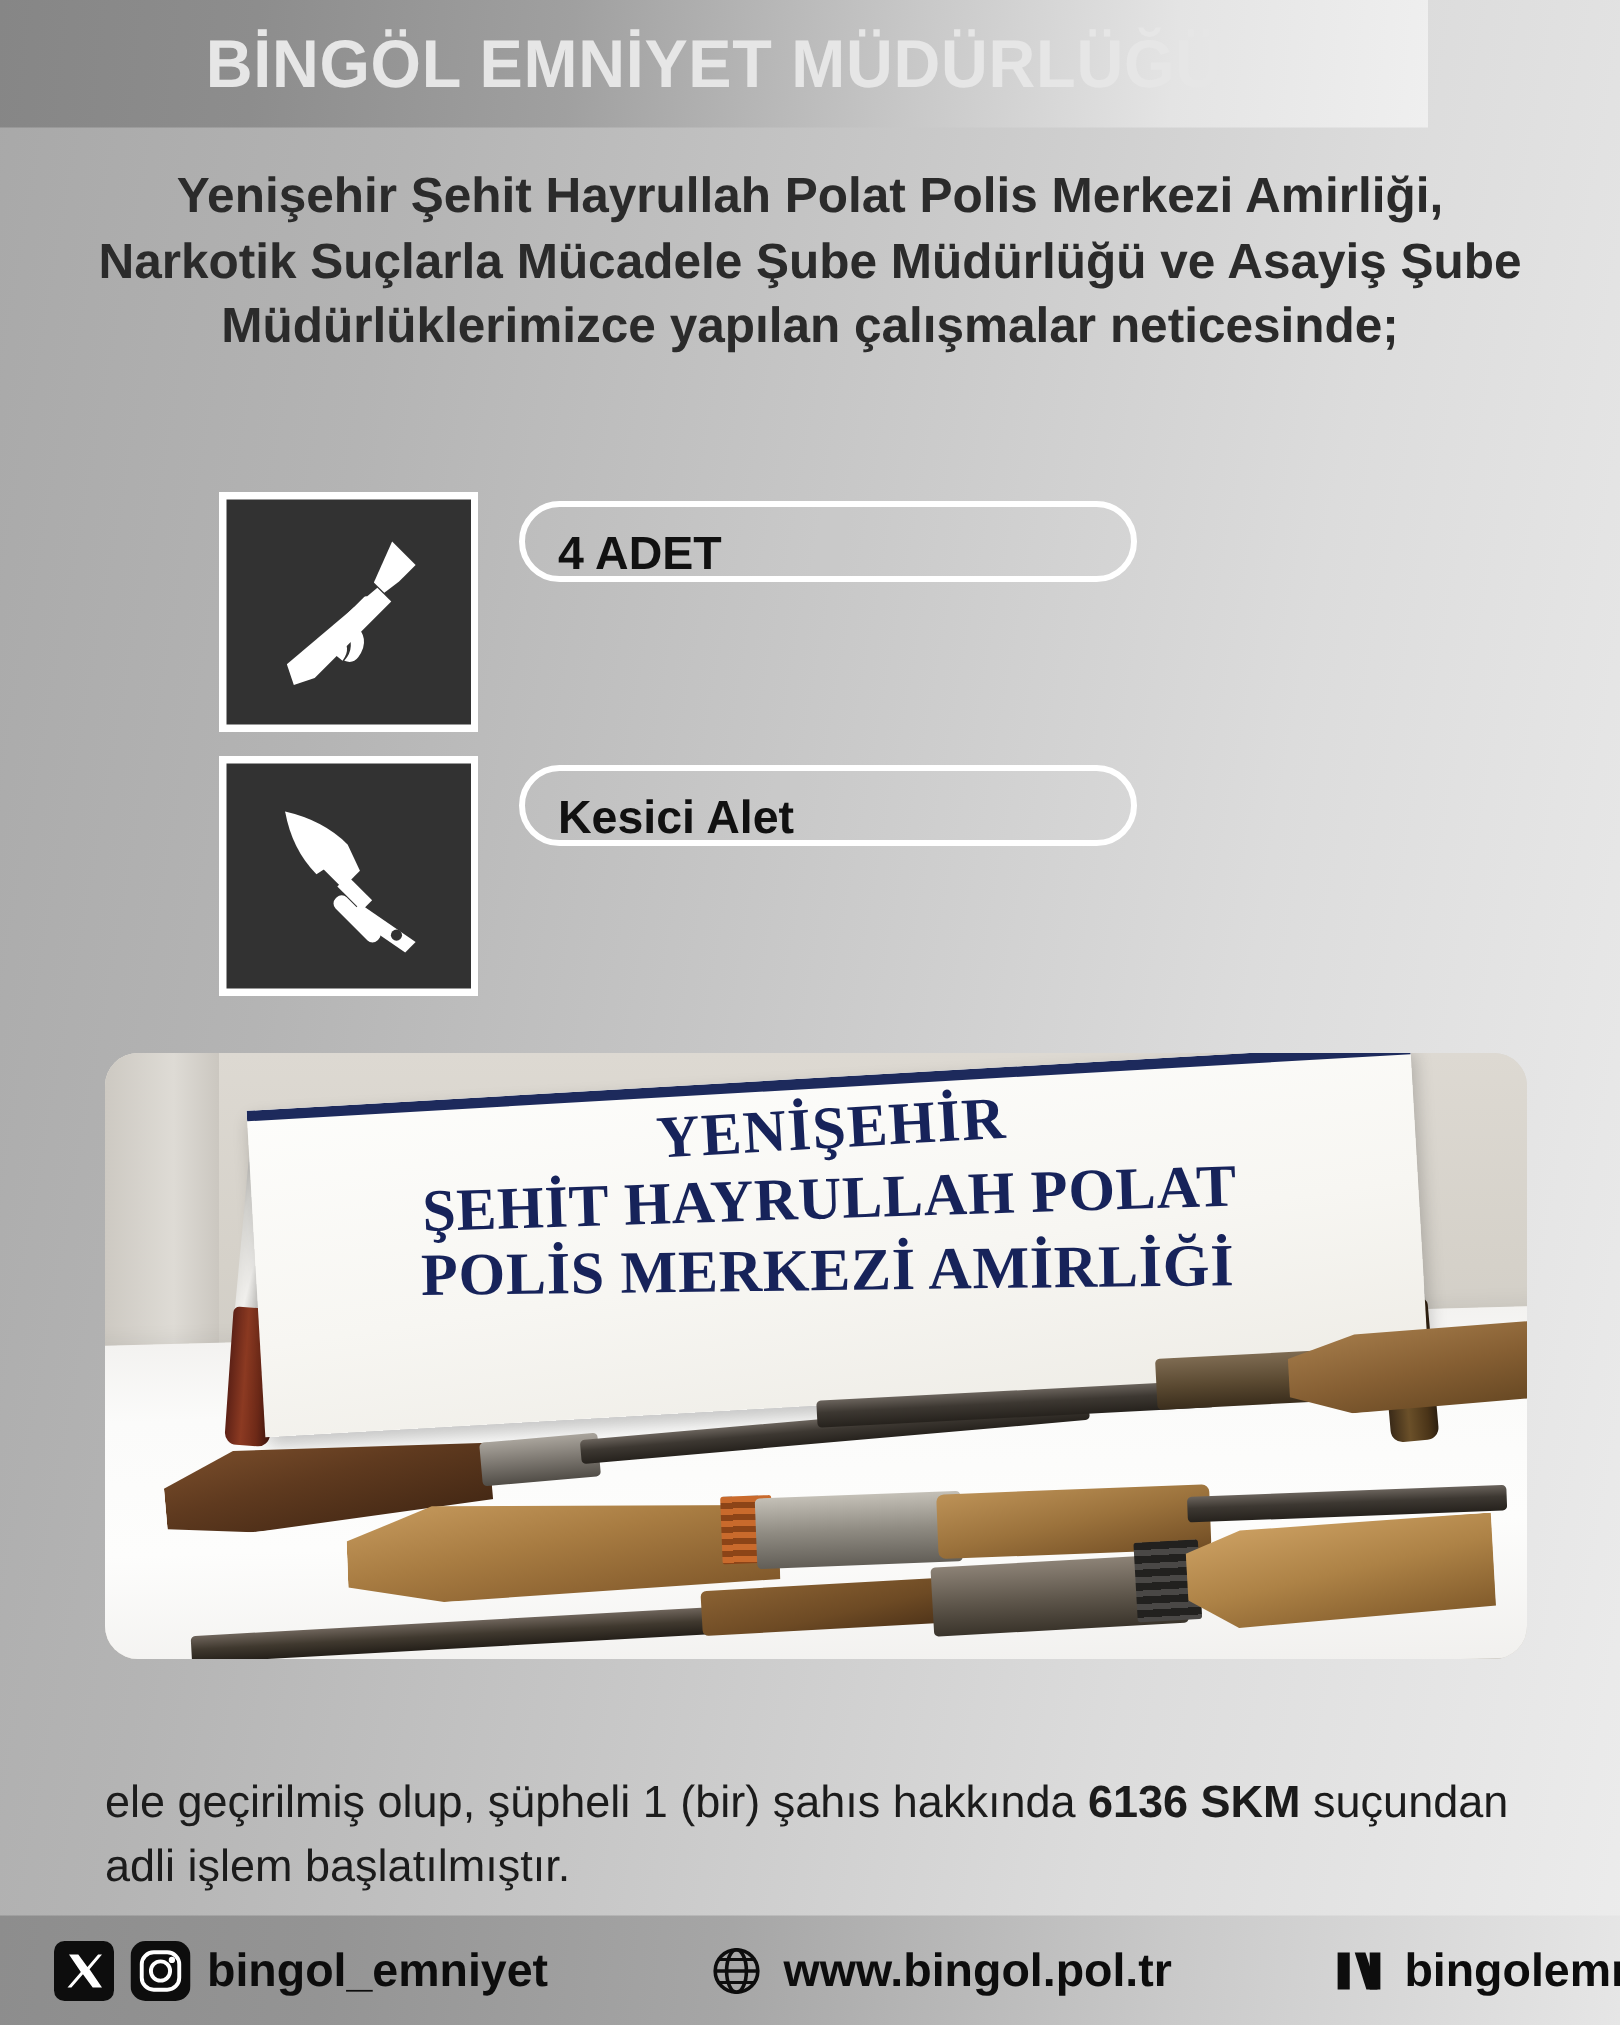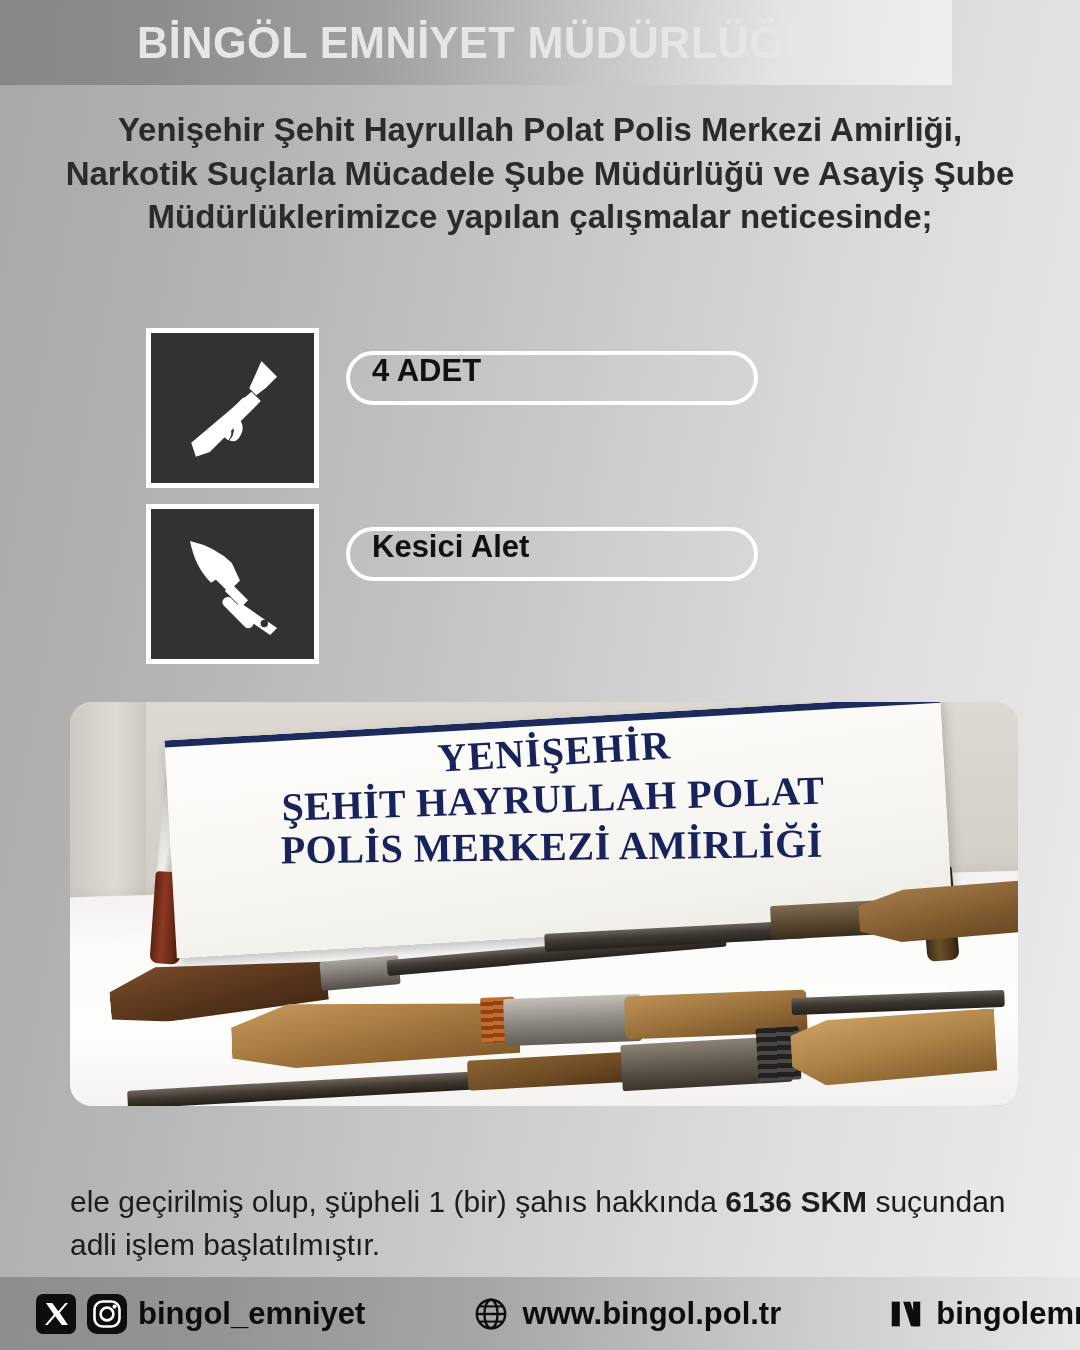--- a/index.html
+++ b/index.html
@@ -88,24 +88,23 @@
     padding: 6px 0;
     box-sizing: border-box;
   }
   .pill {
     width: 412px;
     height: 54px;
     border: 4px solid #ffffff;
     border-radius: 28px;
     box-sizing: border-box;
     display: flex;
-    align-items: flex-start;
+    align-items: flex-end;
     padding-left: 22px;
     background: rgba(255,255,255,0.035);
-    margin-top: 17px;
   }
   .pill-text {
     font-size: 31px;
     font-weight: 700;
     color: #111111;
     line-height: 1;
     white-space: nowrap;
   }
 
   

